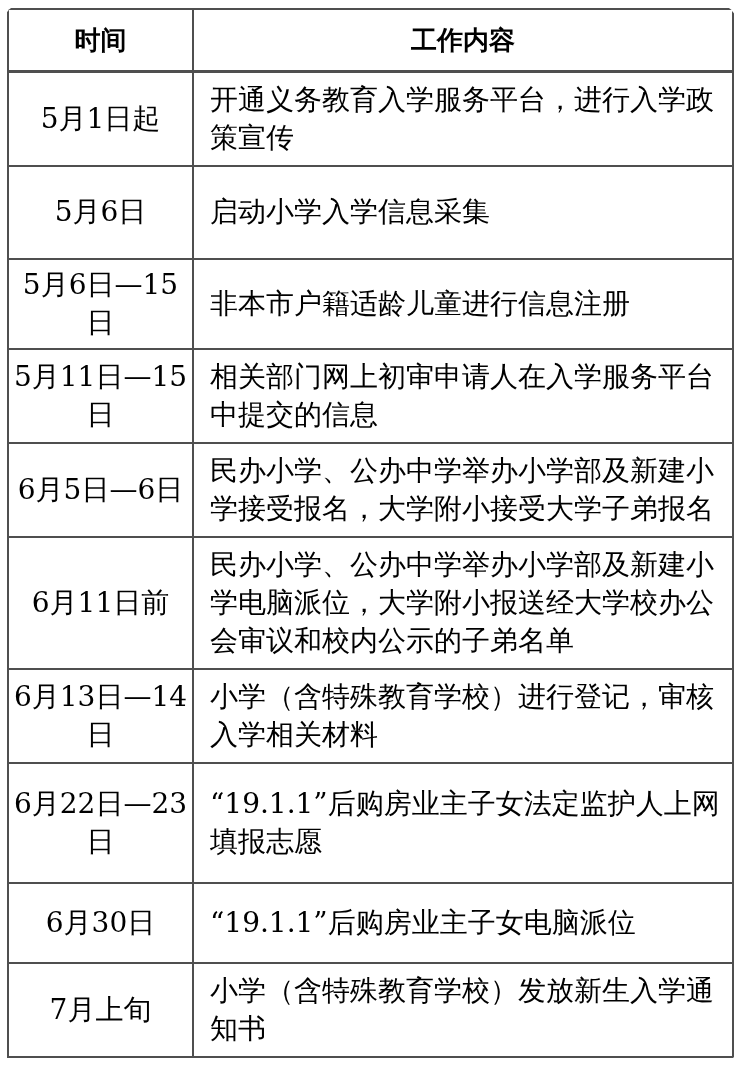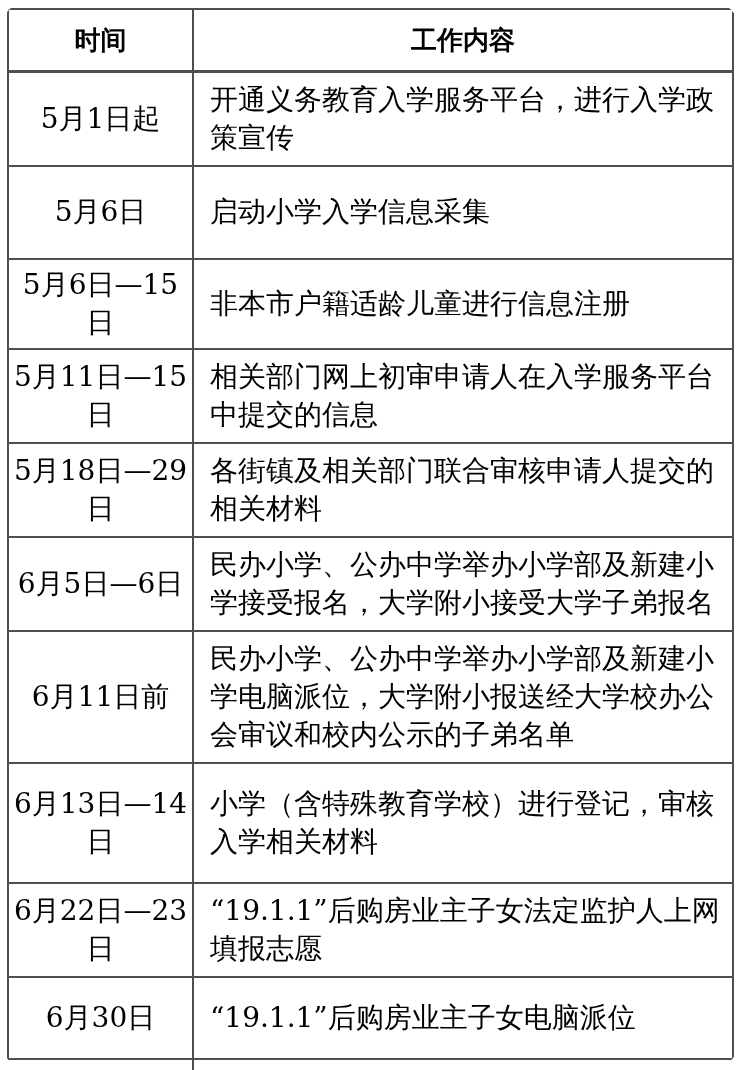--- a/index.html
+++ b/index.html
@@ -95,24 +95,20 @@
       </tr>
       <tr>
         <td class="time-cell">5月6日—15日</td>
         <td class="content-cell">非本市户籍适龄儿童进行信息注册</td>
       </tr>
       <tr>
         <td class="time-cell">5月11日—15日</td>
         <td class="content-cell">相关部门网上初审申请人在入学服务平台中提交的信息</td>
       </tr>
       <tr>
-        <td class="time-cell">5月18日—29日</td>
-        <td class="content-cell">各街镇及相关部门联合审核申请人提交的相关材料</td>
-      </tr>
-      <tr>
         <td class="time-cell">6月5日—6日</td>
         <td class="content-cell">民办小学、公办中学举办小学部及新建小学接受报名，大学附小接受大学子弟报名</td>
       </tr>
       <tr>
         <td class="time-cell">6月11日前</td>
         <td class="content-cell">民办小学、公办中学举办小学部及新建小学电脑派位，大学附小报送经大学校办公会审议和校内公示的子弟名单</td>
       </tr>
       <tr>
         <td class="time-cell">6月13日—14日</td>
         <td class="content-cell">小学（含特殊教育学校）进行登记，审核入学相关材料</td>

